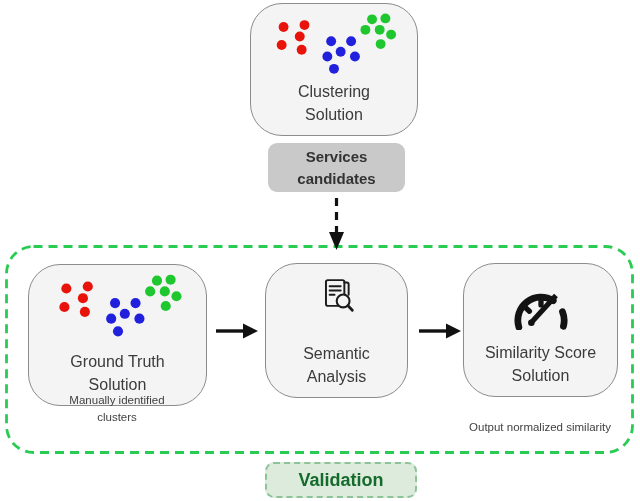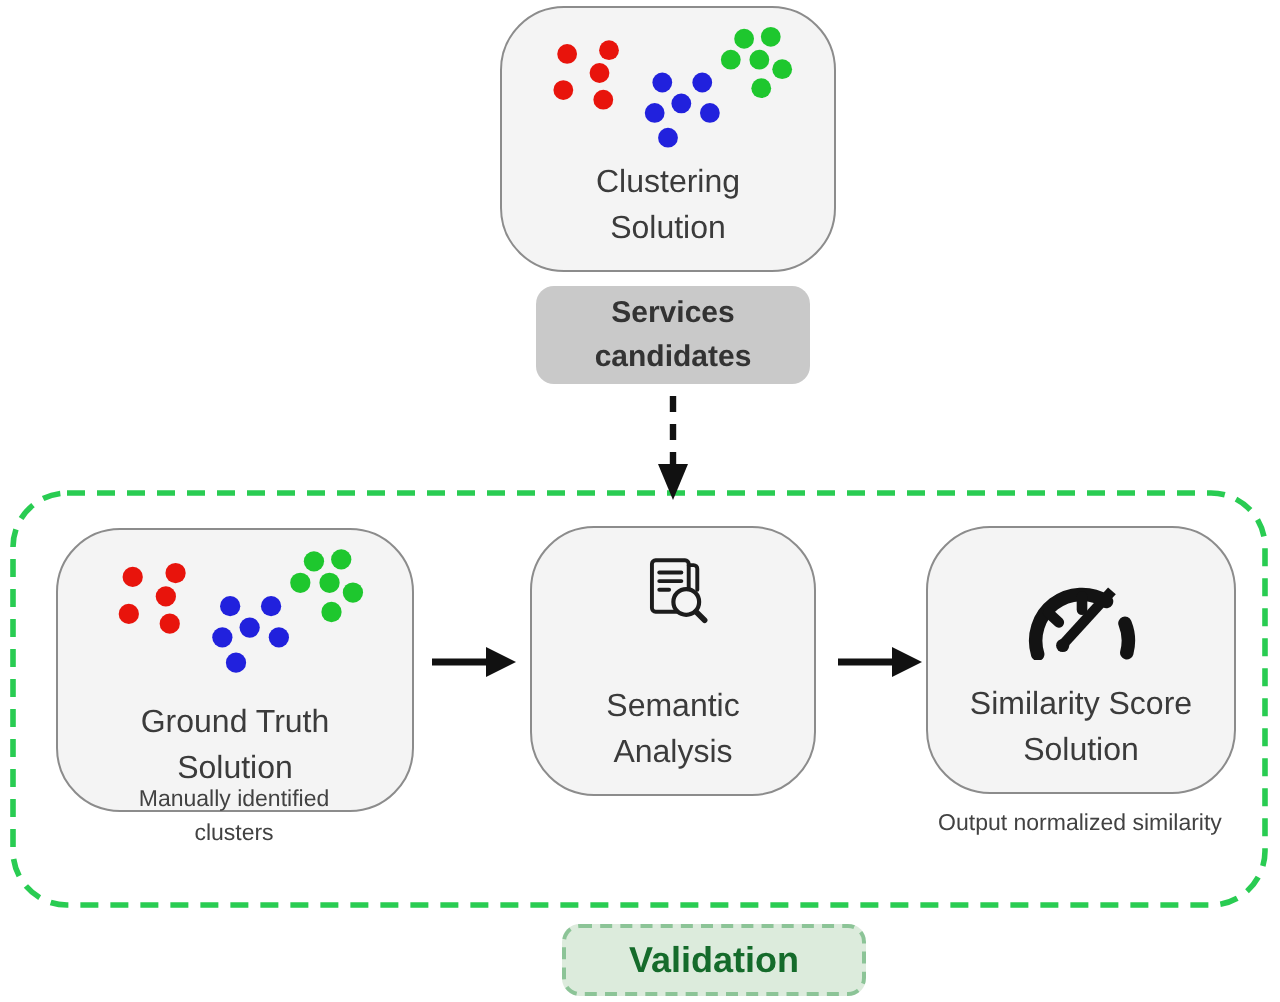--- a/index.html
+++ b/index.html
@@ -58,32 +58,31 @@
     position: absolute;
     text-align: center;
     font-size: 11.5px;
     line-height: 1.5;
     color: #424242;
     white-space: pre-line;
     z-index: 2;
   }
   .caption-gt  { left: 17px;  top: 392px; width: 200px; }
   .caption-sem { left: 222px; top: 410px; width: 230px; }
-  .caption-sim { left: 440px; top: 404px; width: 200px; }
+  .caption-sim { left: 440px; top: 419px; width: 200px; }
   .badge-validation {
     position: absolute;
     left: 265px; top: 462px;
     width: 152px; height: 36px;
     background: #dcebdc;
     border: 2px dashed #8cc497;
     border-radius: 9px;
     display: flex; align-items: center; justify-content: center;
     font-size: 18px; font-weight: bold; color: #156b2b;
     z-index: 2;
-    margin-left: 16px;
   }
 </style>
 </head>
 <body>
 
 <div class="figure">
 
   <svg class="overlay">
 
     <rect x="6.5" y="246.5" width="626" height="206" rx="27" fill="none" stroke-width="2.8" stroke-dasharray="9 6" stroke="#29cc52"></rect>

